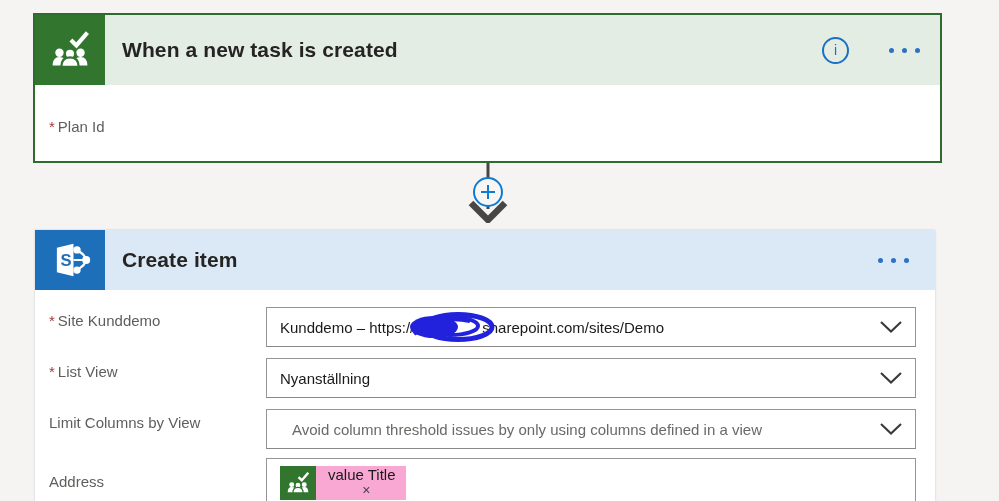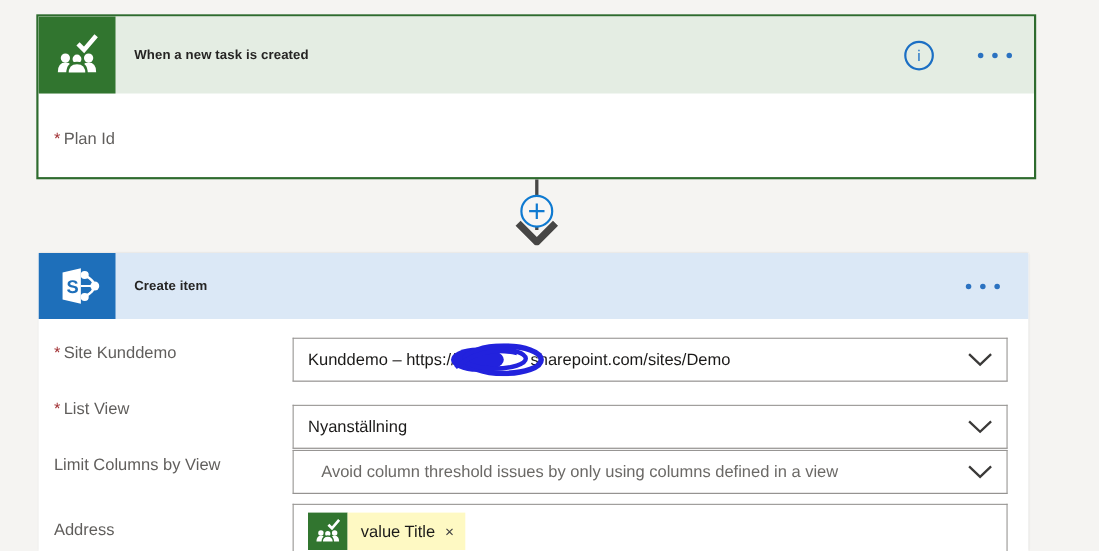--- a/index.html
+++ b/index.html
@@ -4,21 +4,21 @@
 <style>
   * { margin:0; padding:0; box-sizing:border-box; }
   html,body { width:999px; height:501px; overflow:hidden;
     font-family:"Liberation Sans","DejaVu Sans",sans-serif;
     background:#f5f4f2; position:relative; }
 
   
   .card { position:absolute; background:#fff; }
   .card-header { display:flex; align-items:center; }
   .card-icon { flex:0 0 auto; display:flex; align-items:center; justify-content:center; }
-  .card-title { margin-left:17px; font-size:12px; font-weight:600; color:#252423; letter-spacing:.1px; }
+  .card-title { margin-left:17px; font-size:21px; font-weight:600; color:#252423; letter-spacing:.1px; }
   .header-actions { margin-left:auto; display:flex; align-items:center; }
 
   
   #trigger-card { left:33px; top:13px; width:909px; height:150px;
     border:2px solid #2e6b2e; }
   #trigger-card .card-header { height:70px; background:#e4ede3; }
   #trigger-card .card-icon { width:70px; height:70px; background:#31752f; }
   #trigger-card .header-actions { gap:38px; padding-right:18px; }
 
   .info-btn { width:27px; height:27px; border-radius:50%;
@@ -49,33 +49,33 @@
   #plus-button { cursor:pointer; }
 
   
   #action-card { left:35px; top:230px; width:900px; height:271px;
     box-shadow:0 0 2px rgba(0,0,0,.18); overflow:hidden; }
   #action-card .card-header { height:60px; background:#dbe8f6; }
   #action-card .card-icon { width:70px; height:60px; background:#1e6fba; }
   #action-card .header-actions { padding-right:24px; }
   #action-card .input-box { position:absolute; left:231px; }
   .row-site  { top:70px;  } .row-site  .input-box { top:7px;  }
-  .row-list  { top:121px; } .row-list  .input-box { top:17px;  }
+  .row-list  { top:121px; } .row-list  .input-box { top:7px;  }
   .row-limit { top:172px; } .row-limit .input-box { top:7px;  }
   .row-rubrik{ top:221px; height:60px !important; } .row-rubrik .input-box { top:7px; height:58px; align-items:flex-start; padding-top:7px; }
 
   
   .scribble { position:relative; display:inline-block; width:88px; height:30px;
     margin:0 -14px 0 -6px; z-index:2; vertical-align:middle; }
 
   
   .token { display:inline-flex; align-items:stretch; height:34px; cursor:pointer; }
   .token-icon { width:36px; background:#31752f; display:flex; align-items:center; justify-content:center; }
-  .token-body { background:#fef9c3; display:flex; align-items:center;
-    padding:0 10px 0 12px; font-size:15px; color:#1b1a19; }
+  .token-body { background:#f9a8d4; display:flex; align-items:center;
+    padding:0 10px 0 12px; font-size:15px; color:#1b1a19;flex-direction:column; }
   .token-x { margin-left:9px; font-size:14px; color:#444; cursor:pointer; line-height:1; }
 </style>
 </head>
 <body>
 
 <div class="card" id="trigger-card">
   <div class="card-header">
     <div class="card-icon">
       <svg width="44" height="44" viewBox="0 0 48 48">
         <path d="M25 13 L31 19 L43 5" stroke="#fff" stroke-width="4.5" fill="none"></path>

